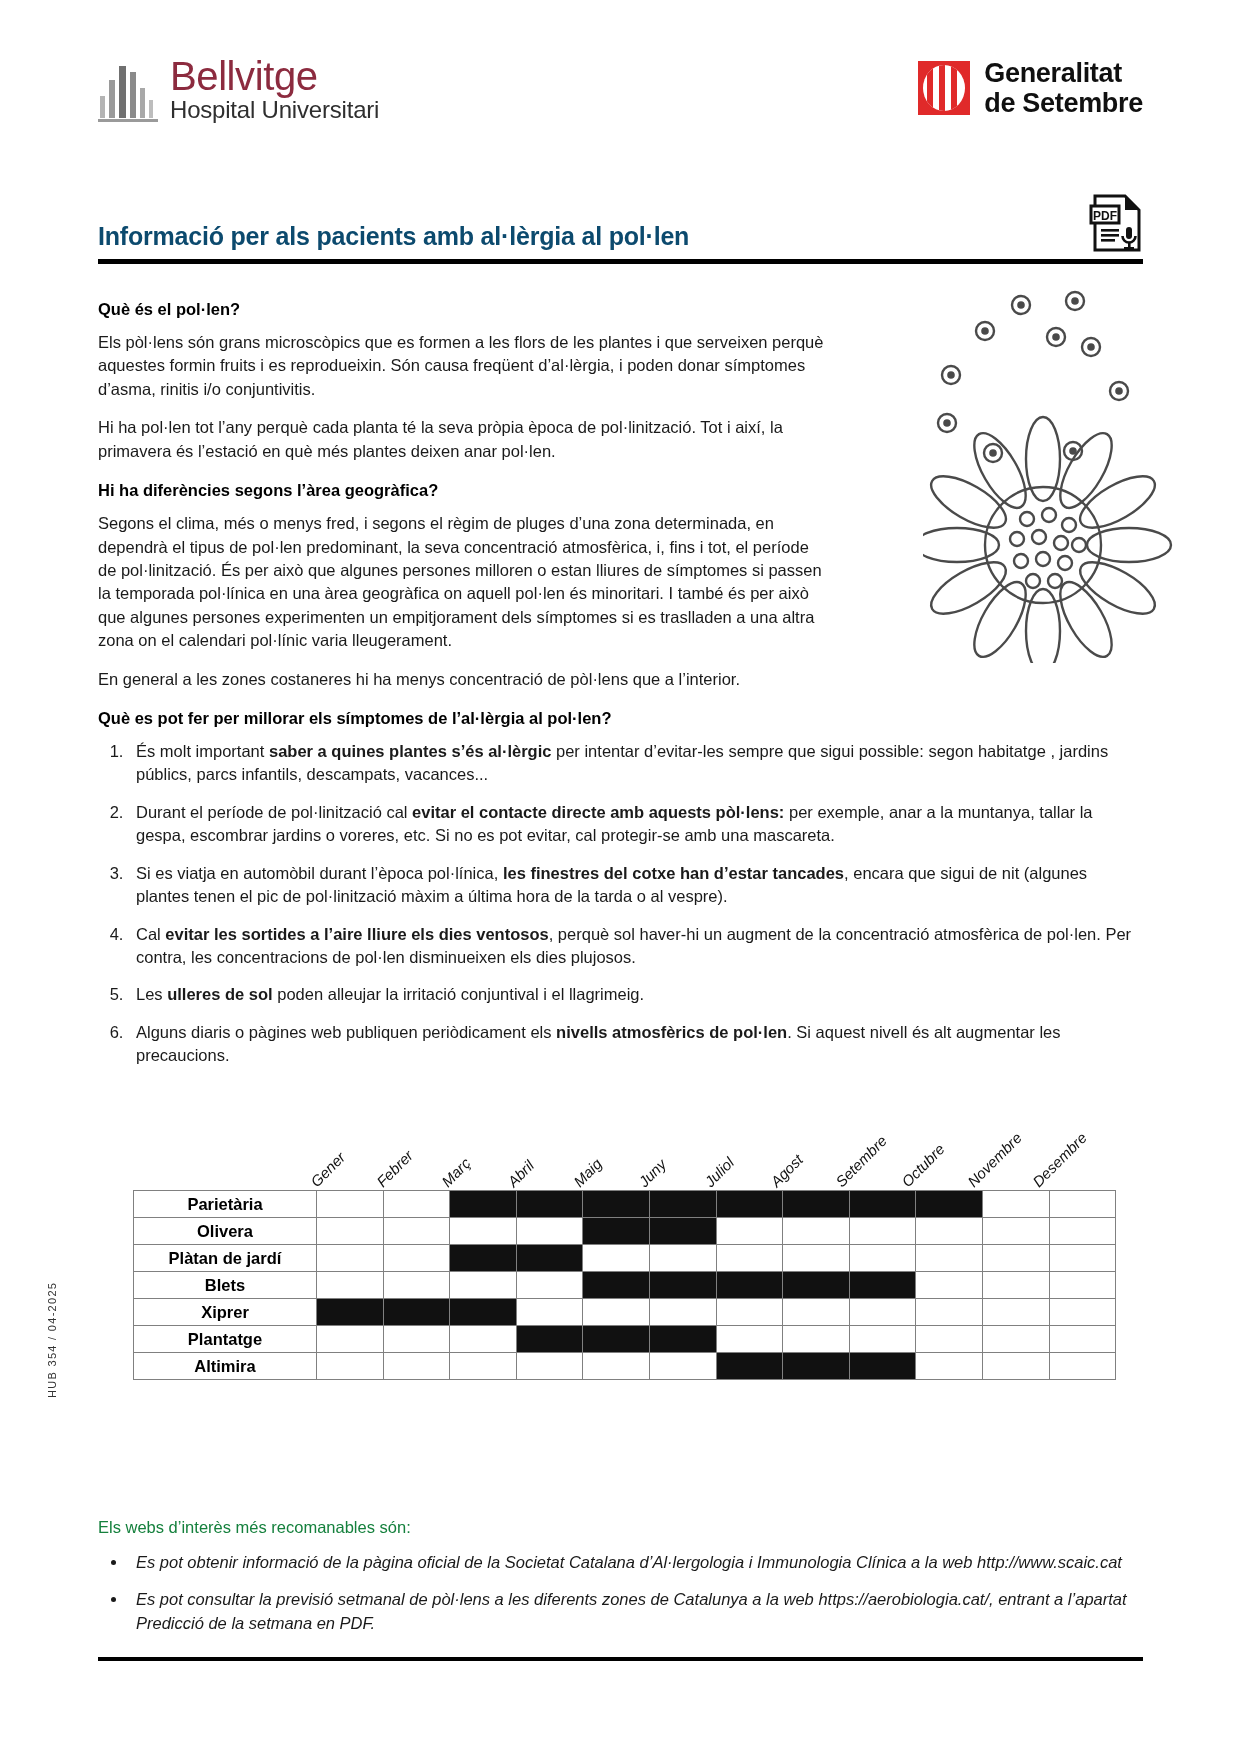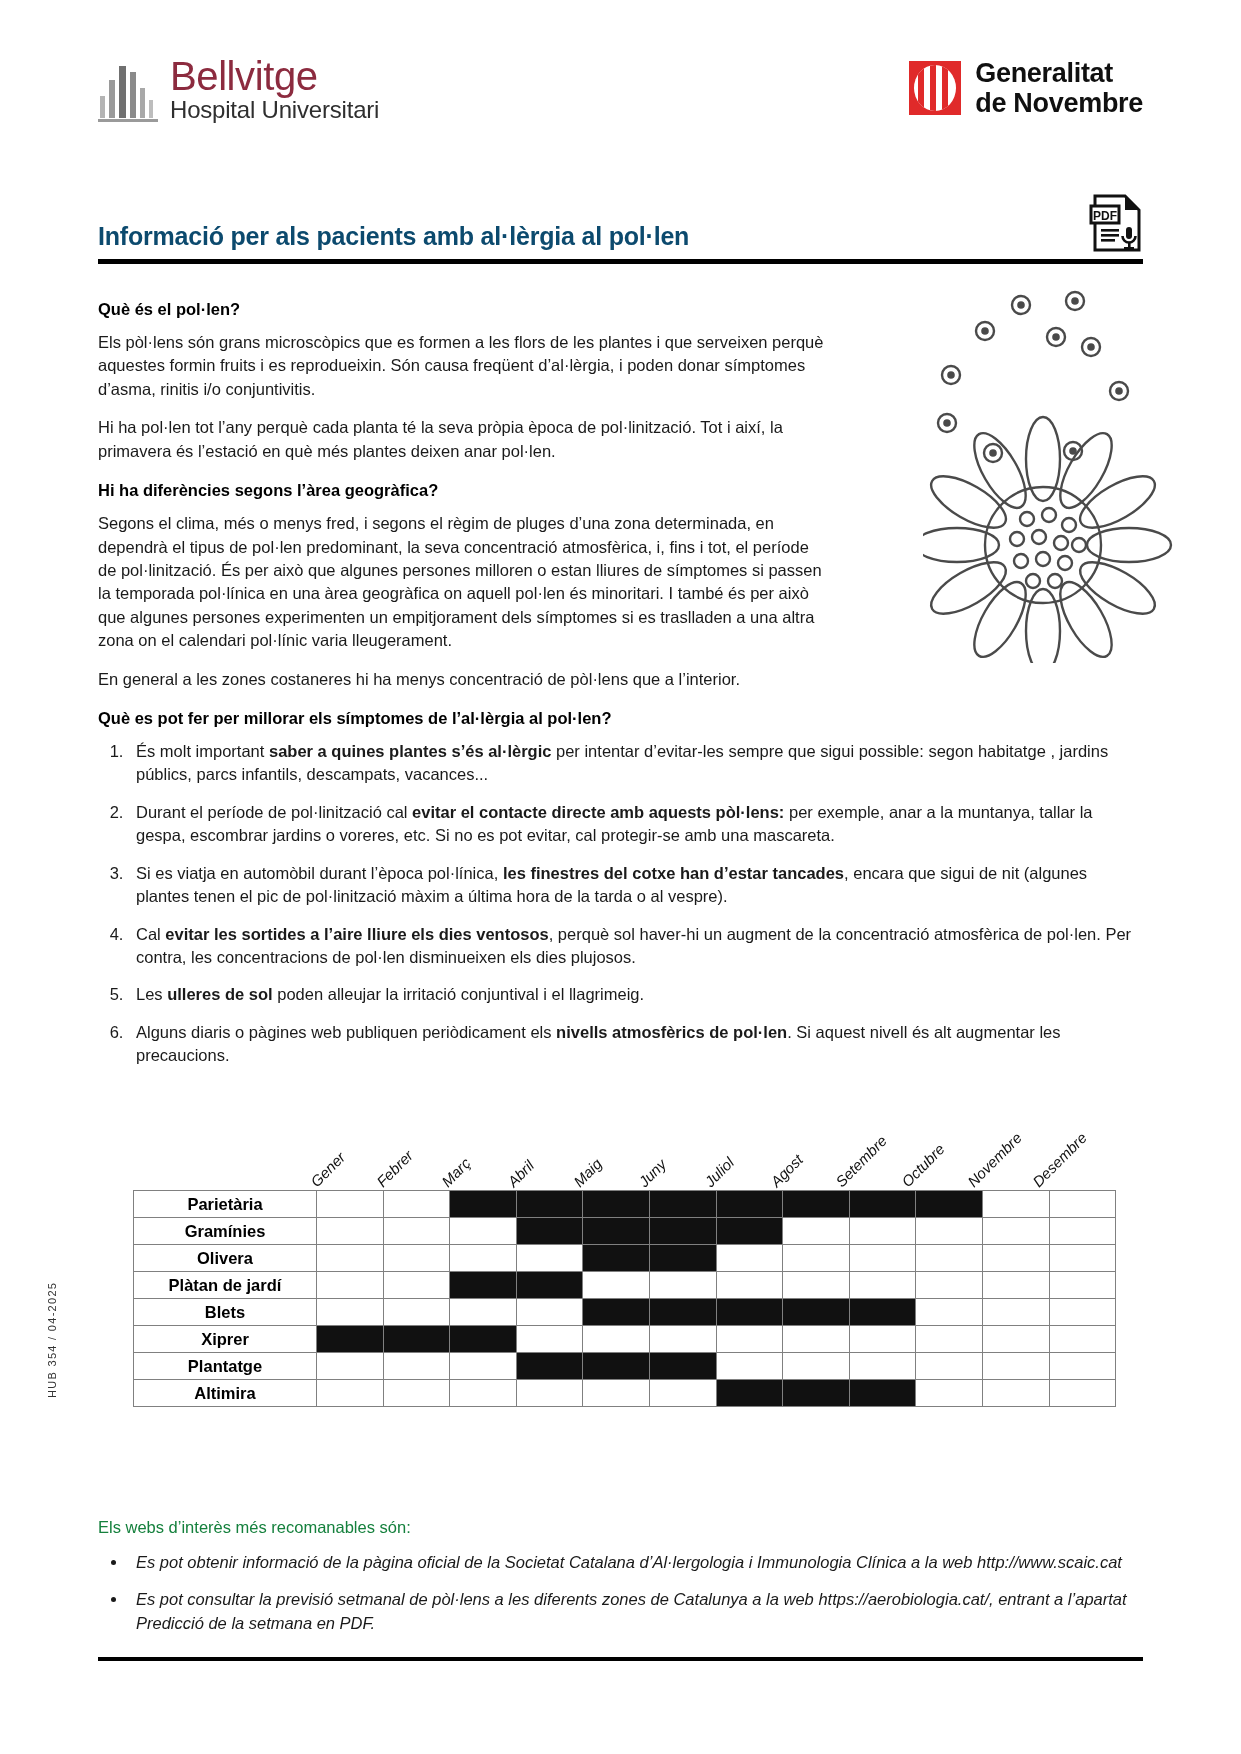--- a/index.html
+++ b/index.html
@@ -260,21 +260,21 @@
   <div class="logo-generalitat">
     <div class="cat-shield">
       <div class="inner-oval">
           <b></b>
           <b></b>
           <b></b>
         </div>
     </div>
     <div class="gen-words">
       <div>Generalitat</div>
-      <div>de Novembre</div>
+      <div>de Setembre</div>
     </div>
   </div>
 </div>
 
 <div class="title-block">
   <h1 class="doc-title">Informació per als pacients amb al·lèrgia al pol·len</h1>
   <div class="title-rule"></div>
 
   <svg class="pdf-icon" viewBox="0 0 54 58">
     <path d="M6 2 H36 L50 16 V56 H6 Z" fill="#ffffff" stroke="#111" stroke-width="3"></path>
@@ -395,35 +395,20 @@
           <td class="m on"></td>
           <td class="m on"></td>
           <td class="m on"></td>
           <td class="m on"></td>
           <td class="m on"></td>
           <td class="m on"></td>
           <td class="m"></td>
           <td class="m"></td>
         </tr>
         <tr>
-          <th class="rowlab">Gramínies</th>
-          <td class="m"></td>
-          <td class="m"></td>
-          <td class="m"></td>
-          <td class="m on"></td>
-          <td class="m on"></td>
-          <td class="m on"></td>
-          <td class="m on"></td>
-          <td class="m"></td>
-          <td class="m"></td>
-          <td class="m"></td>
-          <td class="m"></td>
-          <td class="m"></td>
-        </tr>
-        <tr>
           <th class="rowlab">Olivera</th>
           <td class="m"></td>
           <td class="m"></td>
           <td class="m"></td>
           <td class="m"></td>
           <td class="m on"></td>
           <td class="m on"></td>
           <td class="m"></td>
           <td class="m"></td>
           <td class="m"></td>

